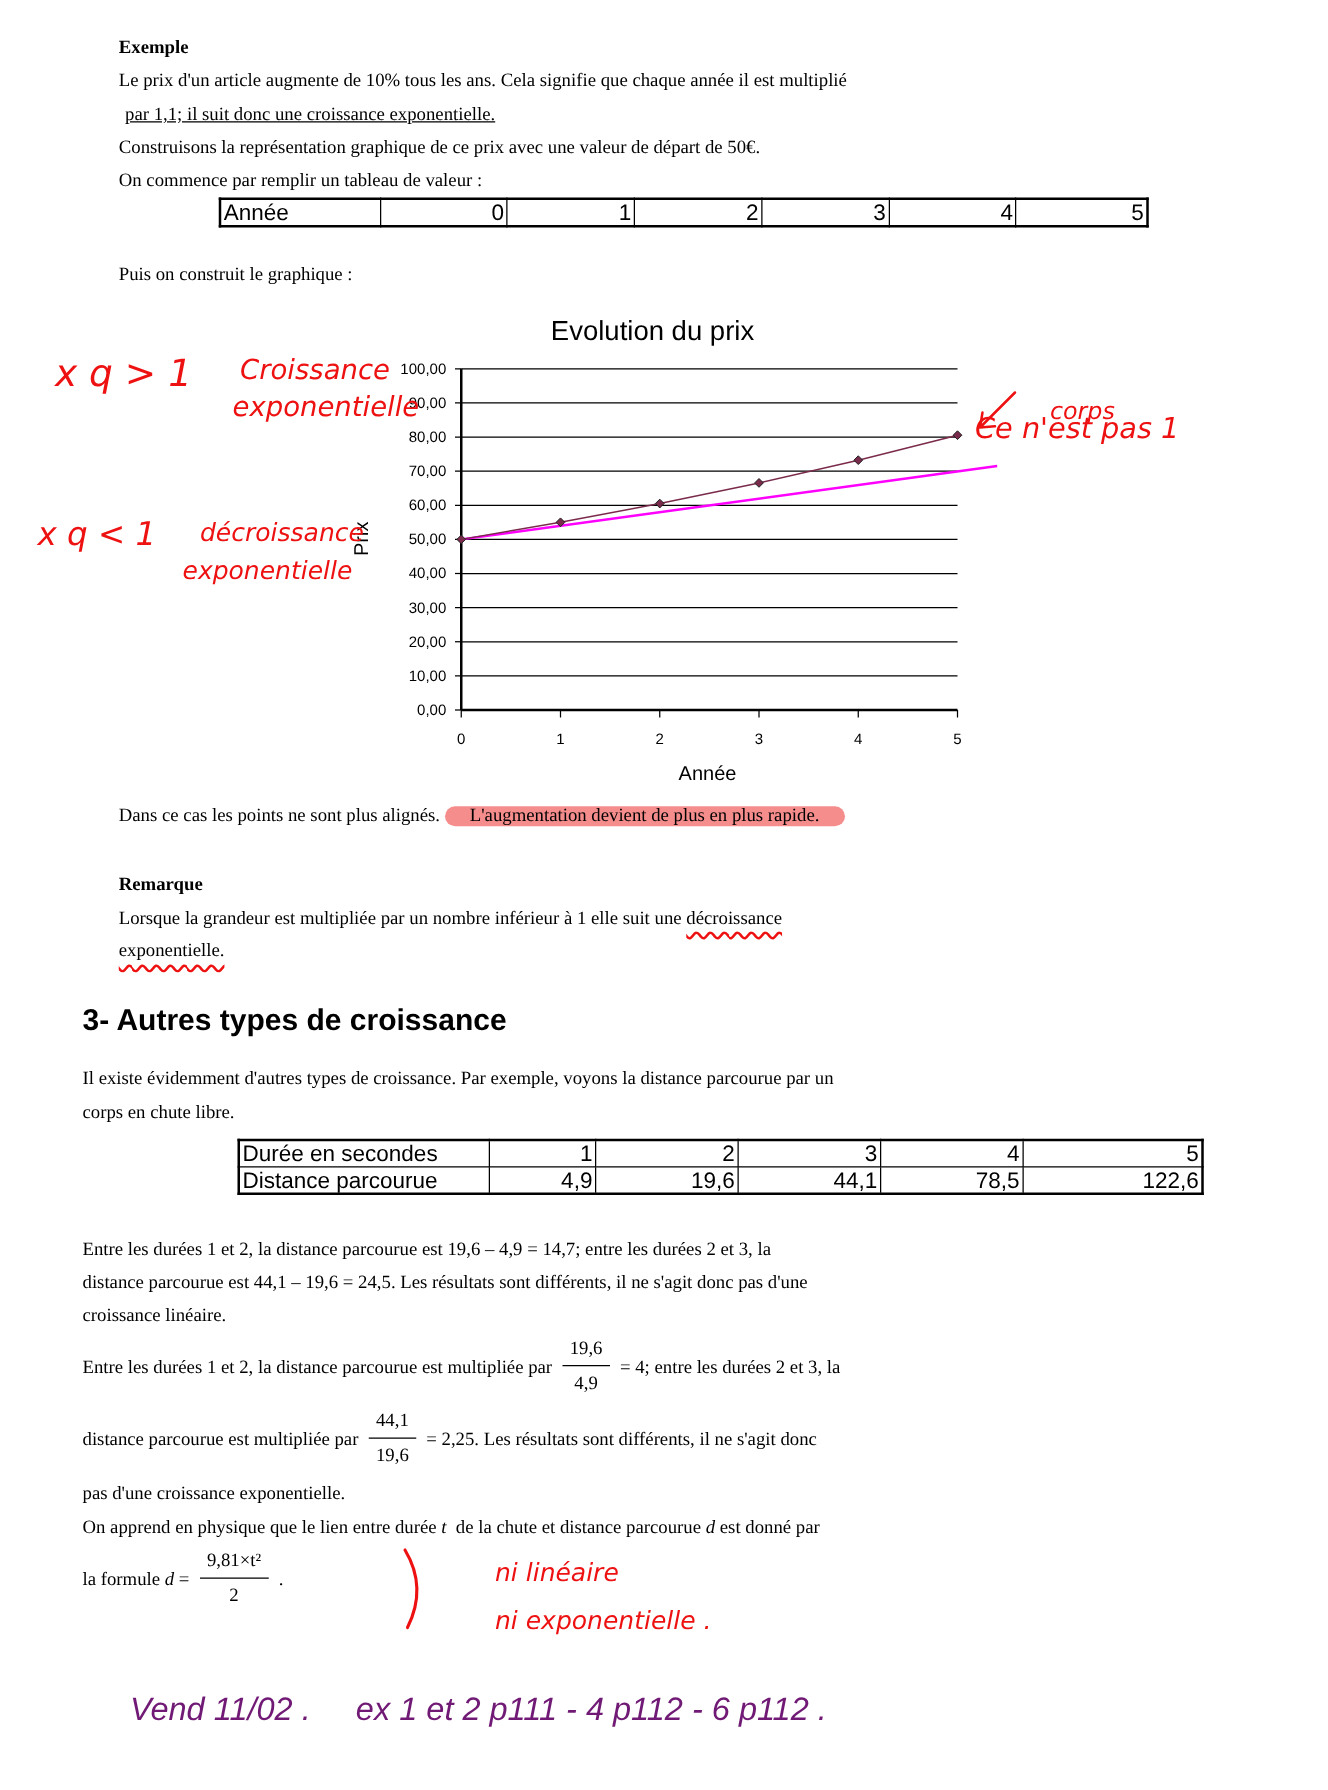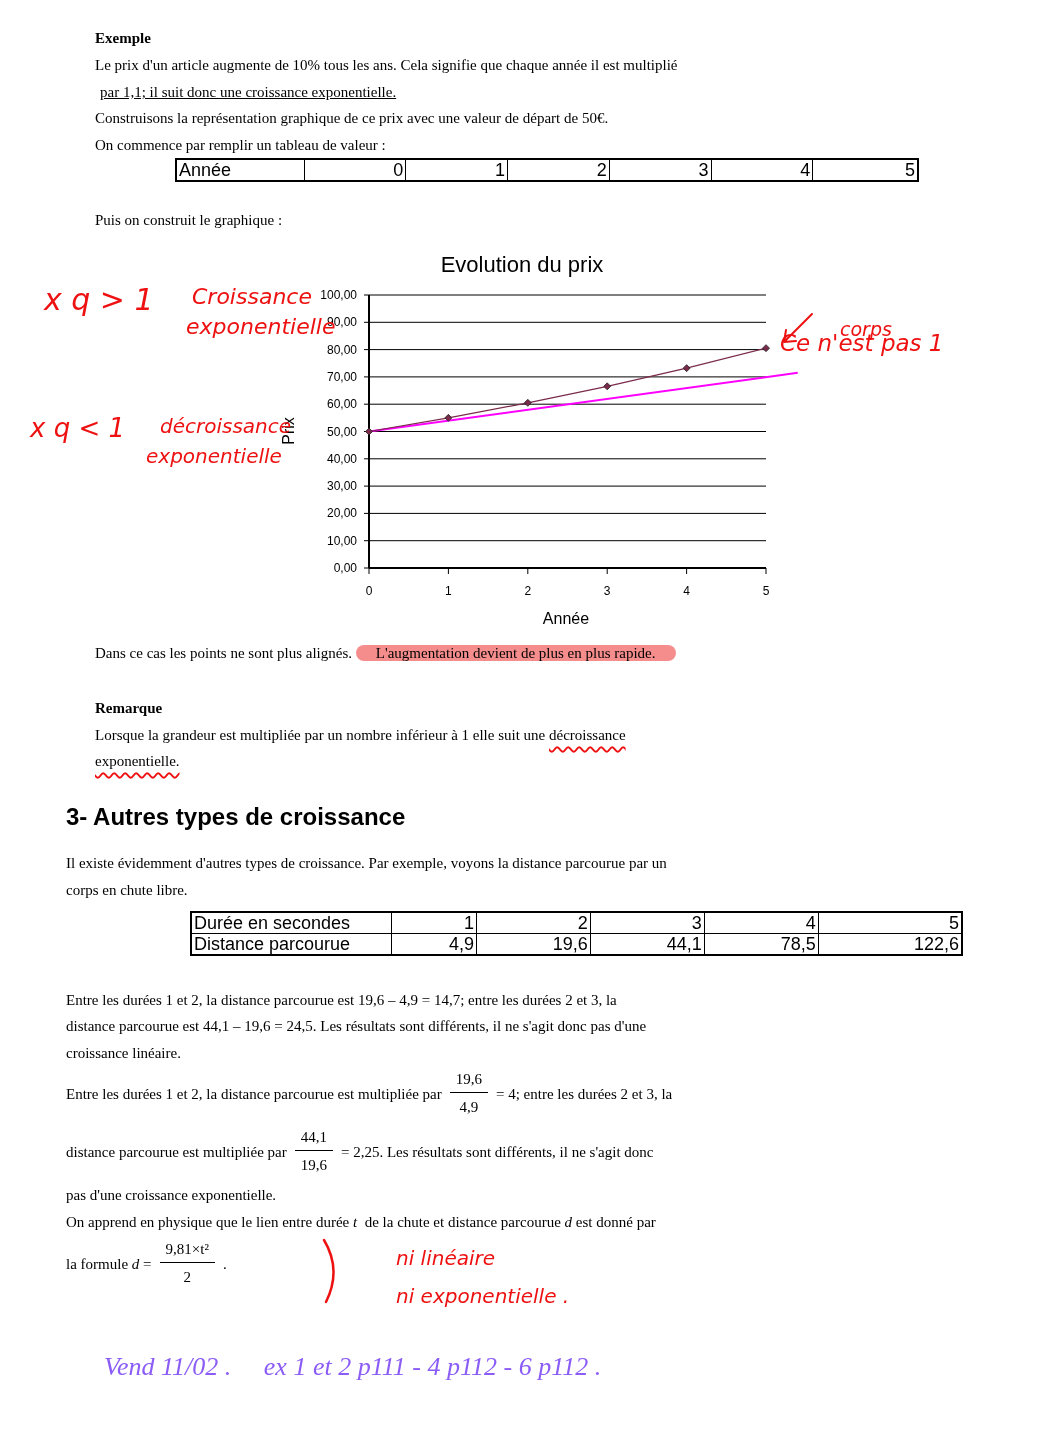--- a/index.html
+++ b/index.html
@@ -9,21 +9,21 @@
     .p { font-size: 15px; line-height: 26px; white-space: nowrap; }
     .bold { font-weight: bold; }
     .sans { font-family: "Liberation Sans", "DejaVu Sans", sans-serif; }
     table.vt { position: absolute; border-collapse: collapse;
                font-family: "Liberation Sans", "DejaVu Sans", sans-serif; font-size: 18px;
                border: 2px solid #000; }
     table.vt td { border: 1px solid #000; padding: 0 2px; height: 20px; line-height: 20px; }
     table.vt td.num { text-align: right; }
     table.vt td.lbl { text-align: left; }
     .hw { position: absolute; font-family: "DejaVu Sans", sans-serif; font-style: italic; color: #ee1111; white-space: nowrap; }
-    .hw-gray { position: absolute; font-family: Liberation Serif, serif; font-style: italic; color: #8b5cf6; white-space: nowrap; }
+    .hw-gray { position: absolute; font-family: Liberation Sans, sans-serif; font-style: italic; color: #701a75; white-space: nowrap; }
     .highlight { background: rgba(240, 80, 80, 0.65); border-radius: 10px; padding: 0 20px; }
     .wavy { text-decoration: underline wavy #ee1111; text-underline-offset: 6px; text-decoration-thickness: 2px; }
     .frac { display: inline-flex; flex-direction: column; align-items: center; vertical-align: middle; margin: 0 8px; }
     .frac .num { border-bottom: 1px solid #000; padding: 0 6px; line-height: 26px; }
     .frac .den { line-height: 28px; padding: 0 6px; }
     svg text { font-family: "Liberation Sans", "DejaVu Sans", sans-serif; }
   </style>
 </head>
 <body>
 

